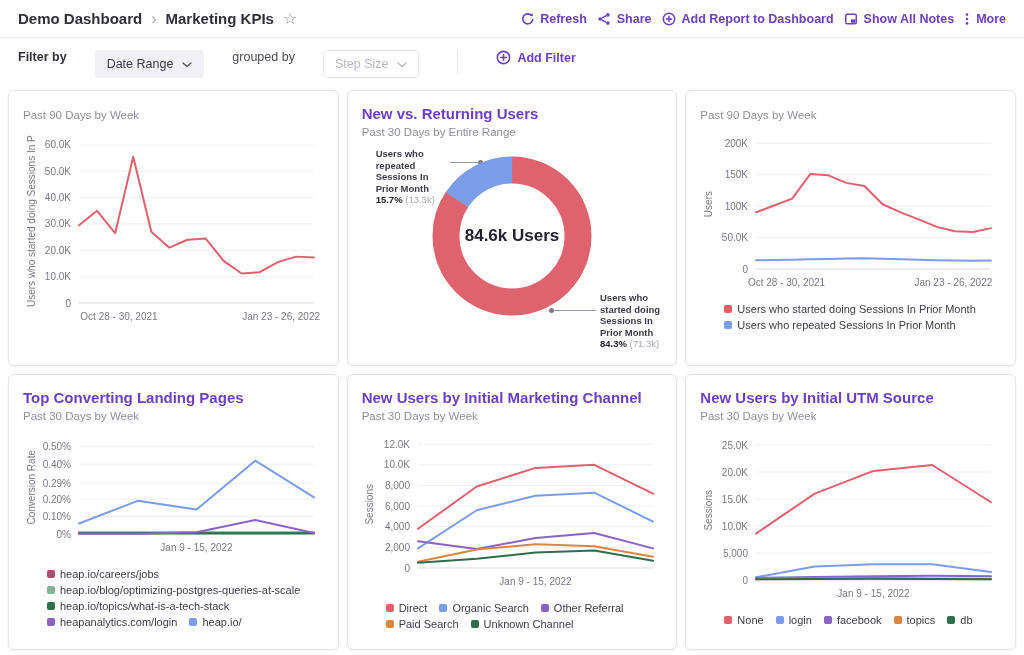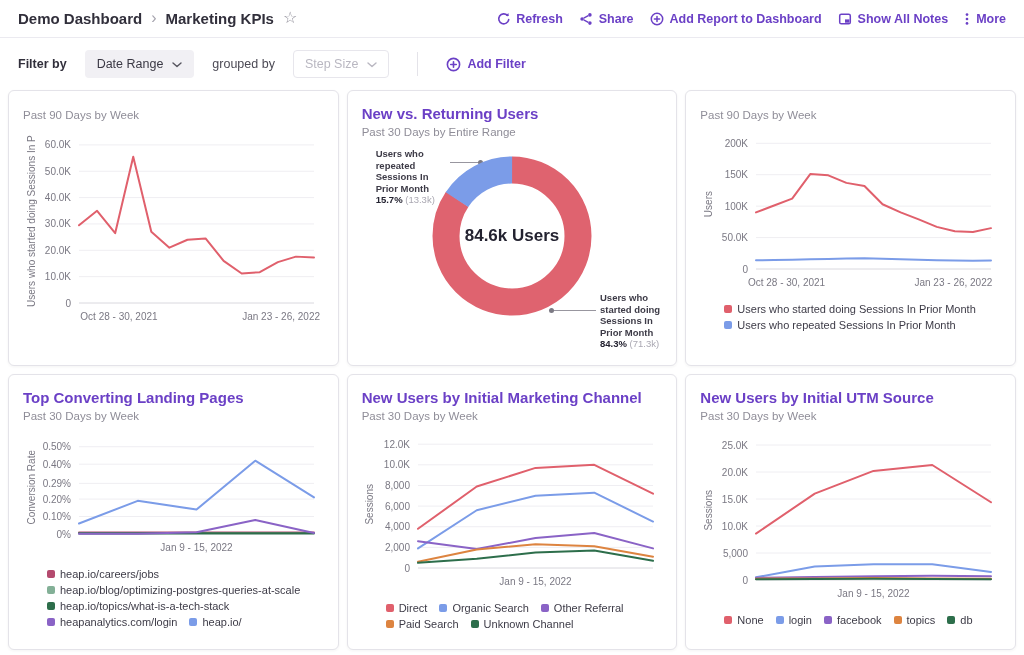--- a/index.html
+++ b/index.html
@@ -5,30 +5,30 @@
   :root{ --accent:#6b40c6; }
   *{box-sizing:border-box}
   html,body{margin:0;padding:0}
   body{
     width:1024px;height:655px;overflow:hidden;background:#fff;
     font-family:"Liberation Sans",sans-serif;color:#35333e;
   }
   
   .topbar{height:38px;display:flex;justify-content:space-between;align-items:center;
     padding:0 18px;border-bottom:1px solid #ebeaf0}
-  .crumbs{display:flex;gap:9px}
+  .crumbs{display:flex;align-items:center;gap:9px}
   .crumb{font-size:15px;font-weight:bold;color:#312f3b}
   .crumb-sep{color:#a6a4ae;font-size:16px;line-height:1}
   .star{color:#92909b;font-size:16px;line-height:1;cursor:pointer}
-  .actions{display:flex;gap:16px}
+  .actions{display:flex;gap:10px}
   .action{display:flex;align-items:center;gap:6px;color:var(--accent);
     font-size:12.5px;font-weight:bold;cursor:pointer;white-space:nowrap}
   .action svg{display:block}
   
-  .filterbar{display:flex;align-items:center;gap:18px;padding:12px 18px 0}
+  .filterbar{display:flex;align-items:flex-start;gap:28px;padding:12px 18px 0}
   .lbl-strong{font-size:12.5px;font-weight:bold;color:#312f3b}
   .lbl{font-size:12.5px;color:#4c4a55}
   .chip{display:flex;align-items:center;gap:9px;background:#f1f0f4;border:1px solid transparent;
     border-radius:4px;padding:6px 11px;font-size:12.5px;color:#3a3844;cursor:pointer}
   .chip.disabled{background:#fff;border:1px solid #e7e6ec;color:#b9b7c1;cursor:default}
   .chip.disabled svg path{stroke:#b9b7c1}
   .vdiv{width:1px;height:24px;background:#e4e3e9;margin:0 10px}
   
   .grid{display:grid;grid-template-columns:repeat(3,1fr);gap:8px;padding:12px 8px 0}
   .card{border:1px solid #e4e3e9;border-radius:6px;background:#fff;height:276px;

